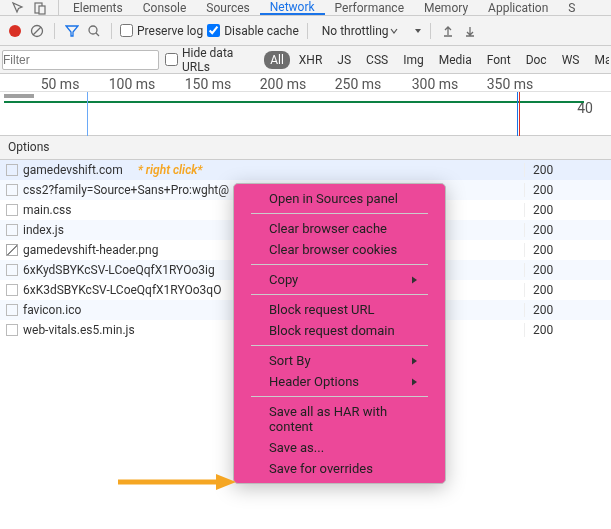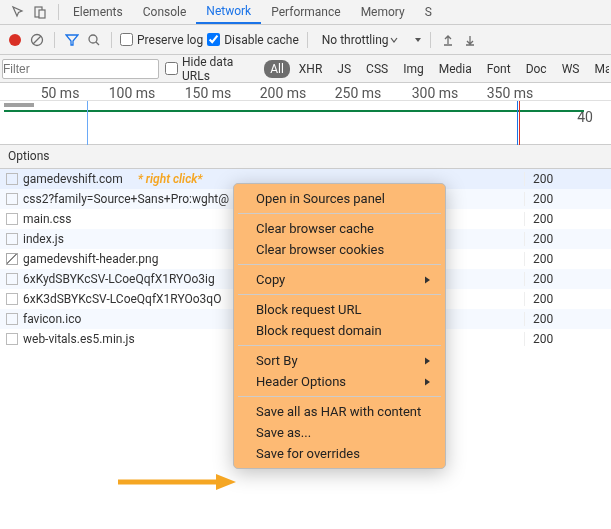--- a/index.html
+++ b/index.html
@@ -10,21 +10,21 @@
   background: #fff;
   width: 611px;
   height: 529px;
   overflow: hidden;
   position: relative;
 }
 .top-bar {
   display: flex;
   align-items: center;
   border-bottom: 1px solid #ccc;
-  height: 25px;
+  height: 16px;
   background: #f3f3f3;
   padding-left: 4px;
 }
 .top-icons { display: flex; gap: 6px; padding: 0 6px; }
 .top-icon { width: 16px; height: 16px; display: flex; align-items: center; justify-content: center; color: #6e6e6e; }
 .tabs { display: flex; height: 100%; }
 .tab {
   padding: 0 10px;
   display: flex;
   align-items: center;
@@ -108,25 +108,25 @@
 .cell-status { flex: 1; padding: 0 8px; }
 .file-ico { width: 12px; height: 12px; border: 1px solid #bbb; flex-shrink: 0; }
 .file-ico.img { border: 1px solid #aaa; background: linear-gradient(135deg, #fff 45%, #888 45%, #888 55%, #fff 55%); }
 .annot { color: #f5a623; font-style: italic; font-weight: 600; margin-left: 10px; }
 
 .context-menu {
   position: absolute;
   top: 183px;
   left: 233px;
   width: 213px;
-  background: #fdba74;
+  background: #ec4899;
   border: 1px solid #bbb;
   border-radius: 5px;
   box-shadow: 0 4px 20px rgba(0,0,0,0.25);
-  padding: 4px 4px;
+  padding: 4px 17px;
   font-size: 13px;
 }
 .menu-item {
   padding: 3px 18px;
   cursor: pointer;
   position: relative;
   color: #222;
 }
 .menu-sep { height: 1px; background: #ccc; margin: 4px 0; }
 .submenu-arrow {
@@ -159,23 +159,25 @@
       <svg width="14" height="14" viewBox="0 0 14 14">
           <rect x="2" y="2" width="7" height="10" fill="none" stroke="#6e6e6e" stroke-width="1.2"></rect>
           <rect x="6" y="5" width="6" height="8" fill="#f3f3f3" stroke="#6e6e6e" stroke-width="1.2"></rect>
         </svg>
     </span>
   </div>
   <div class="tb-sep"></div>
   <div class="tabs" id="tab-strip">
       <div class="tab">Elements</div>
       <div class="tab">Console</div>
+      <div class="tab">Sources</div>
       <div class="tab active">Network</div>
       <div class="tab">Performance</div>
       <div class="tab">Memory</div>
+      <div class="tab">Application</div>
       <div class="tab">S</div>
     </div>
 </div>
 
 <div class="toolbar">
   <span class="tb-ico">
       <span class="record-dot"></span>
     </span>
   <span class="tb-ico">
     <svg width="14" height="14" viewBox="0 0 14 14">

